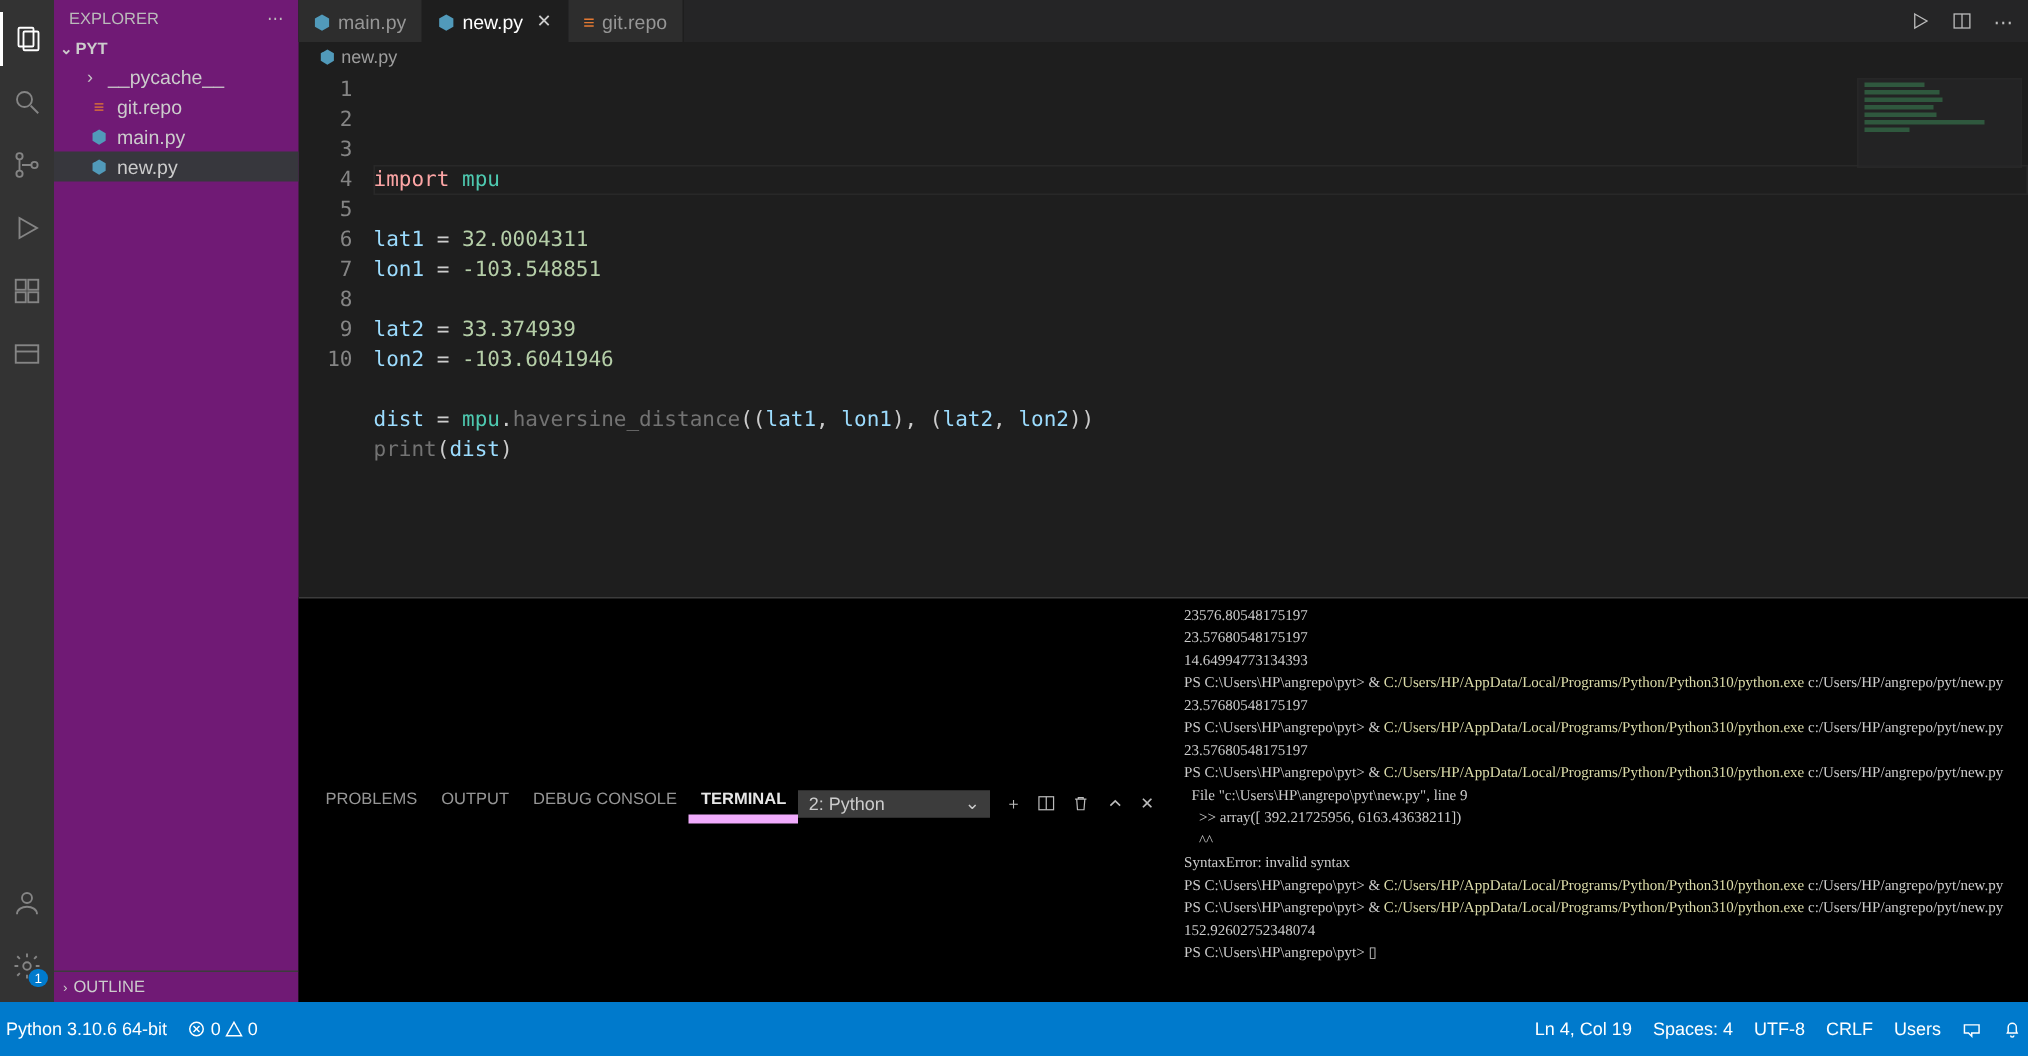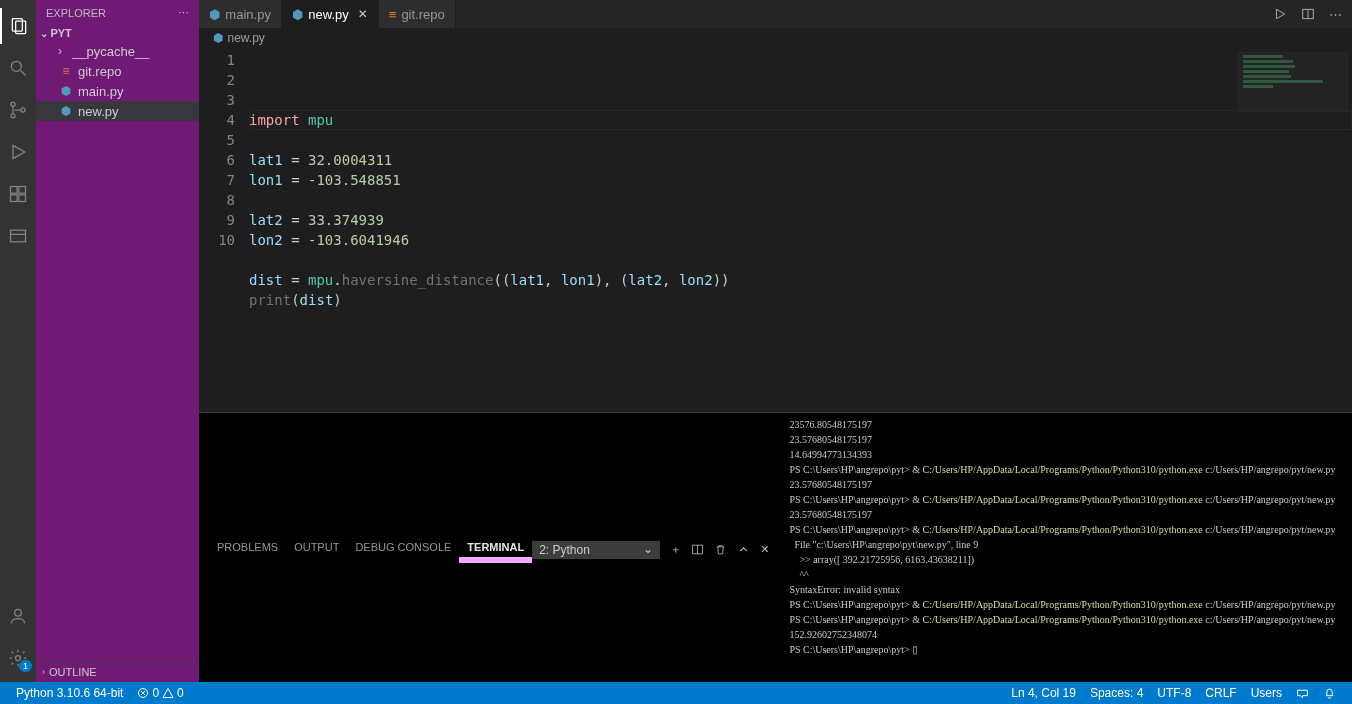--- a/index.html
+++ b/index.html
@@ -152,22 +152,22 @@
   content: "⌄"; position: absolute; right: 6px; top: 0; color: #ccc;
 }
 .panel-body {
   flex: 1; overflow: auto; padding: 4px 10px;
   font-family: Liberation Serif, serif; font-size: 10px; line-height: 15px;
   white-space: pre;
 }
 .t-yel { color: #dcdcaa; }
 .t-gry { color: #cccccc; }
 .status {
-  height: 22px; background: #007acc; display: flex; align-items: center;
-  color: #ffffff; font-size: 12px; padding: 0 16px; gap: 12px;
+  height: 36px; background: #007acc; display: flex; align-items: center;
+  color: #ffffff; font-size: 12px; padding: 0 4px; gap: 12px;
 }
 .status .left { display: flex; gap: 14px; align-items: center; }
 .status .right { margin-left: auto; display: flex; gap: 14px; align-items: center; }
 .status .itm { cursor: pointer; display: flex; align-items: center; gap: 3px; }
 svg { display: block; }
 </style>
 </head>
 <body>
 
 <div class="main-area">

